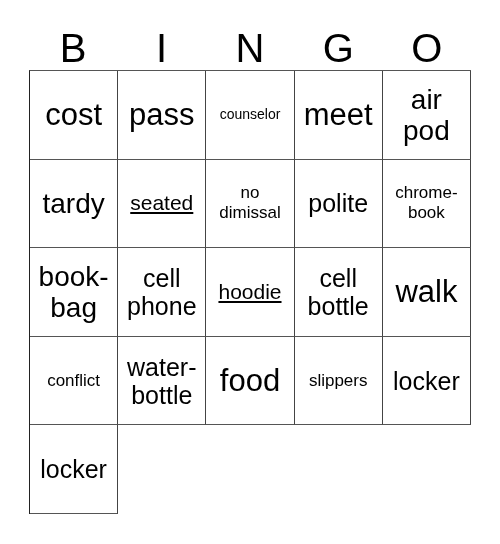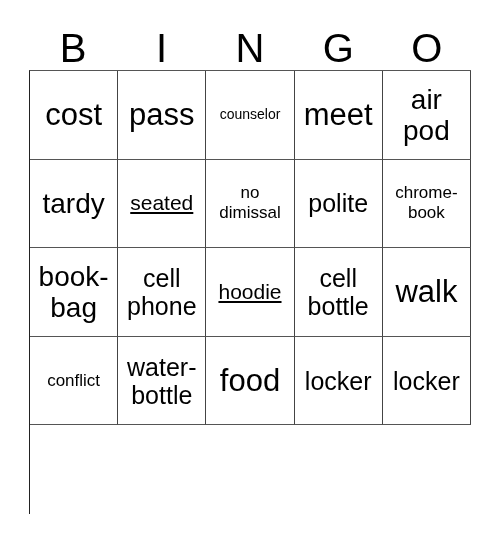--- a/index.html
+++ b/index.html
@@ -156,20 +156,23 @@
         <span class="cell-text fs-xs">conflict</span>
       </div>
       <div class="bingo-cell">
         <span class="cell-text fs-md">water-
 bottle</span>
       </div>
       <div class="bingo-cell">
         <span class="cell-text fs-xl">food</span>
       </div>
       <div class="bingo-cell">
+        <span class="cell-text fs-xs">slippers</span>
+      </div>
+      <div class="bingo-cell">
         <span class="cell-text fs-md">locker</span>
       </div>
       <div class="bingo-cell">
         <span class="cell-text fs-md">locker</span>
       </div>
     </div>
 
 </div>
 
 </body></html>

